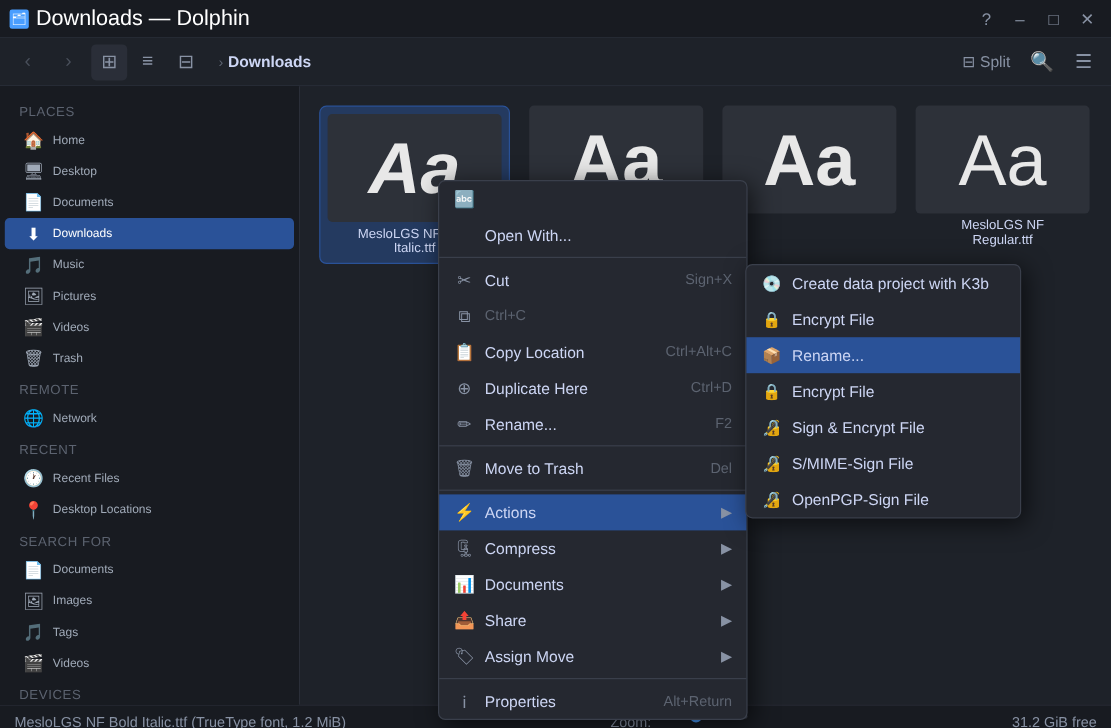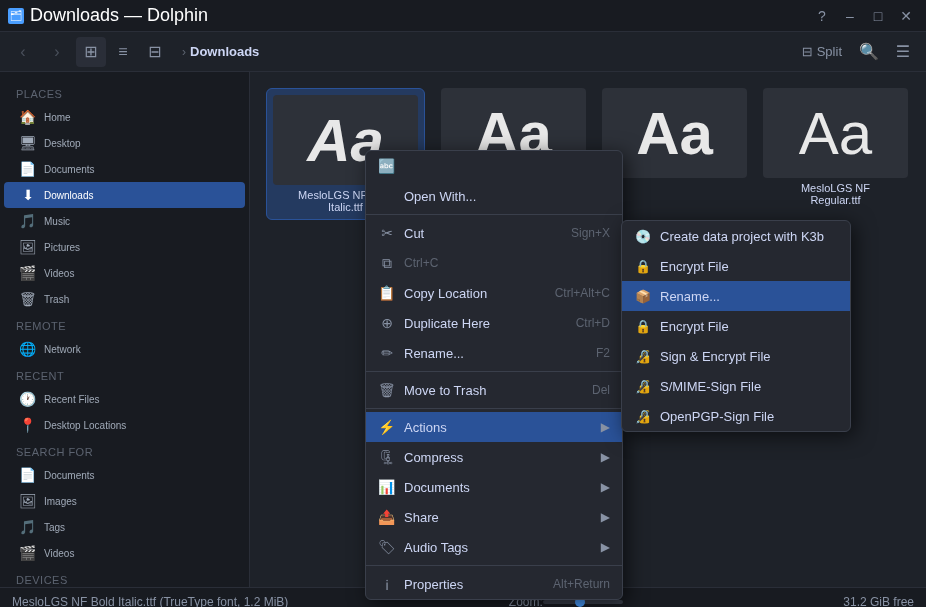--- a/index.html
+++ b/index.html
@@ -170,21 +170,21 @@
       border-top: 1px solid #2a2e38;
       display: flex;
       align-items: center;
       padding: 0 12px;
       justify-content: space-between;
       color: #8892a4;
       font-size: 12px;
     }
     .zoom-area {
       display: flex;
-      align-items: center;
+      align-items: flex-start;
       gap: 0;
     }
     .zoom-slider {
       width: 80px;
       height: 4px;
       background: #3a3f4b;
       border-radius: 2px;
       position: relative;
     }
     .zoom-thumb {
@@ -505,21 +505,21 @@
     <span class="ctx-item-label">Documents</span>
     <span class="ctx-item-arrow">▶</span>
   </div>
   <div class="ctx-item">
     <div class="ctx-item-icon">📤</div>
     <span class="ctx-item-label">Share</span>
     <span class="ctx-item-arrow">▶</span>
   </div>
   <div class="ctx-item">
     <div class="ctx-item-icon">🏷</div>
-    <span class="ctx-item-label">Audio Tags</span>
+    <span class="ctx-item-label">Assign Move</span>
     <span class="ctx-item-arrow">▶</span>
   </div>
   <div class="ctx-divider"></div>
   <div class="ctx-item">
     <div class="ctx-item-icon">ℹ</div>
     <span class="ctx-item-label">Properties</span>
     <span class="ctx-item-shortcut">Alt+Return</span>
   </div>
 </div>
 

